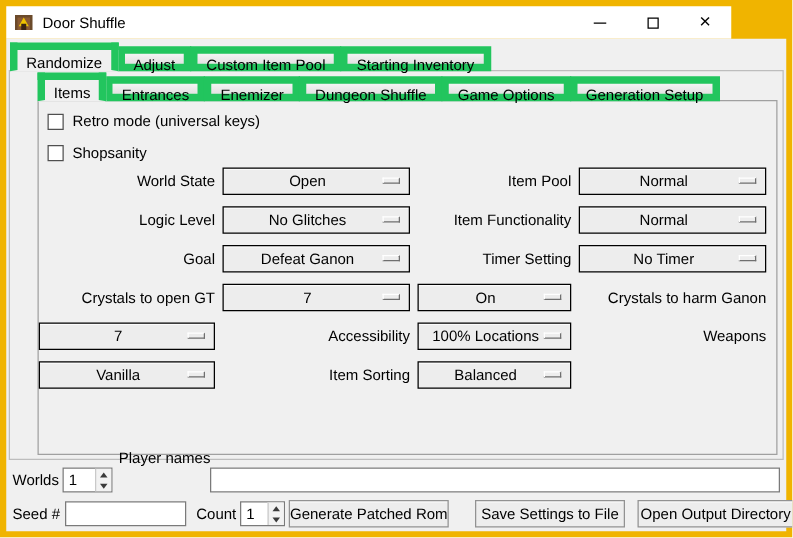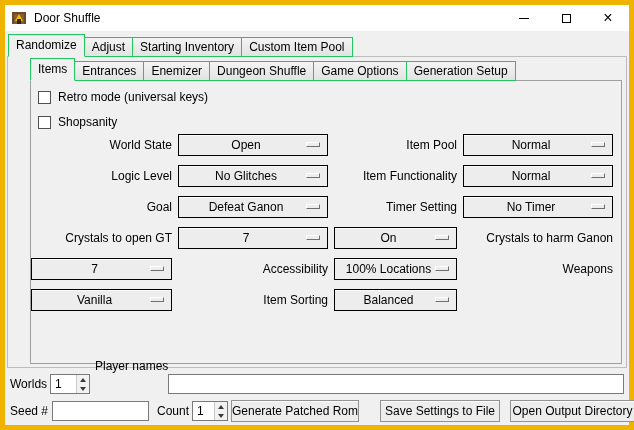--- a/index.html
+++ b/index.html
@@ -5,41 +5,41 @@
   html,body { margin:0; padding:0; background:#ffffff; }
   * { box-sizing:border-box; }
   .window {
     position:relative; width:634px; height:430px;
     background:#f0b400;
     font-family:"Liberation Sans", sans-serif; font-size:12px; color:#000;
     overflow:hidden;
   }
   
   .titlebar {
-    position:absolute; left:5px; top:5px; width:624px; height:26px;
+    position:absolute; left:5px; top:5px; width:580px; height:26px;
     background:#ffffff; display:flex; align-items:center;
   }
   .app-icon { width:16px; height:16px; margin-left:6px; flex:0 0 auto; }
   .title-text { margin-left:7px; font-size:12px; }
   .titlebar-spacer { flex:1; }
   .win-btn { width:42px; height:26px; display:flex; align-items:center; justify-content:center; }
   .glyph-min { width:10px; height:1px; background:#000; }
   .glyph-max { width:9px; height:9px; border:1px solid #000; }
   .glyph-close { font-size:16px; line-height:16px; }
   
   .client {
     position:absolute; left:5px; top:31px; width:624px; height:394px;
     background:#f0f0f0;
   }
   
   .tabs { position:absolute; display:flex; align-items:flex-end; z-index:3; }
   .tab {
     height:20px; padding:0 7px; line-height:19px;
     background:linear-gradient(#f4f4f4,#e2e2e2);
-    border:1px solid #22c55e; margin-right:-1px; white-space:nowrap;
+    border:6px solid #22c55e; margin-right:-1px; white-space:nowrap;
   }
   .tab.selected {
     height:23px; line-height:21px; background:#f0f0f0;
     border-bottom:1px solid #f0f0f0; position:relative; z-index:4;
   }
   .pane { position:absolute; background:#f0f0f0; border:1px solid #a5a5a5; }
   .outer-tabs { left:3px; top:3px; height:23px; }
   .outer-pane { left:2px; top:25px; width:620px; height:312px; border-color:#bdbdbd; }
   .inner-tabs { left:22px; top:2px; height:22px; }
   .inner-pane { left:22px; top:23px; width:592px; height:284px; border-color:#a0a0a0; }
@@ -110,22 +110,22 @@
     <div class="win-btn">
         <span class="glyph-close">×</span>
       </div>
   </div>
 
   <div class="client">
 
     <div class="tabs outer-tabs">
       <div class="tab selected">Randomize</div>
       <div class="tab">Adjust</div>
+      <div class="tab">Custom Item Pool</div>
       <div class="tab">Starting Inventory</div>
-      <div class="tab">Custom Item Pool</div>
     </div>
 
     <div class="pane outer-pane">
 
       <div class="tabs inner-tabs">
         <div class="tab selected">Items</div>
         <div class="tab">Entrances</div>
         <div class="tab">Enemizer</div>
         <div class="tab">Dungeon Shuffle</div>
         <div class="tab">Game Options</div>

